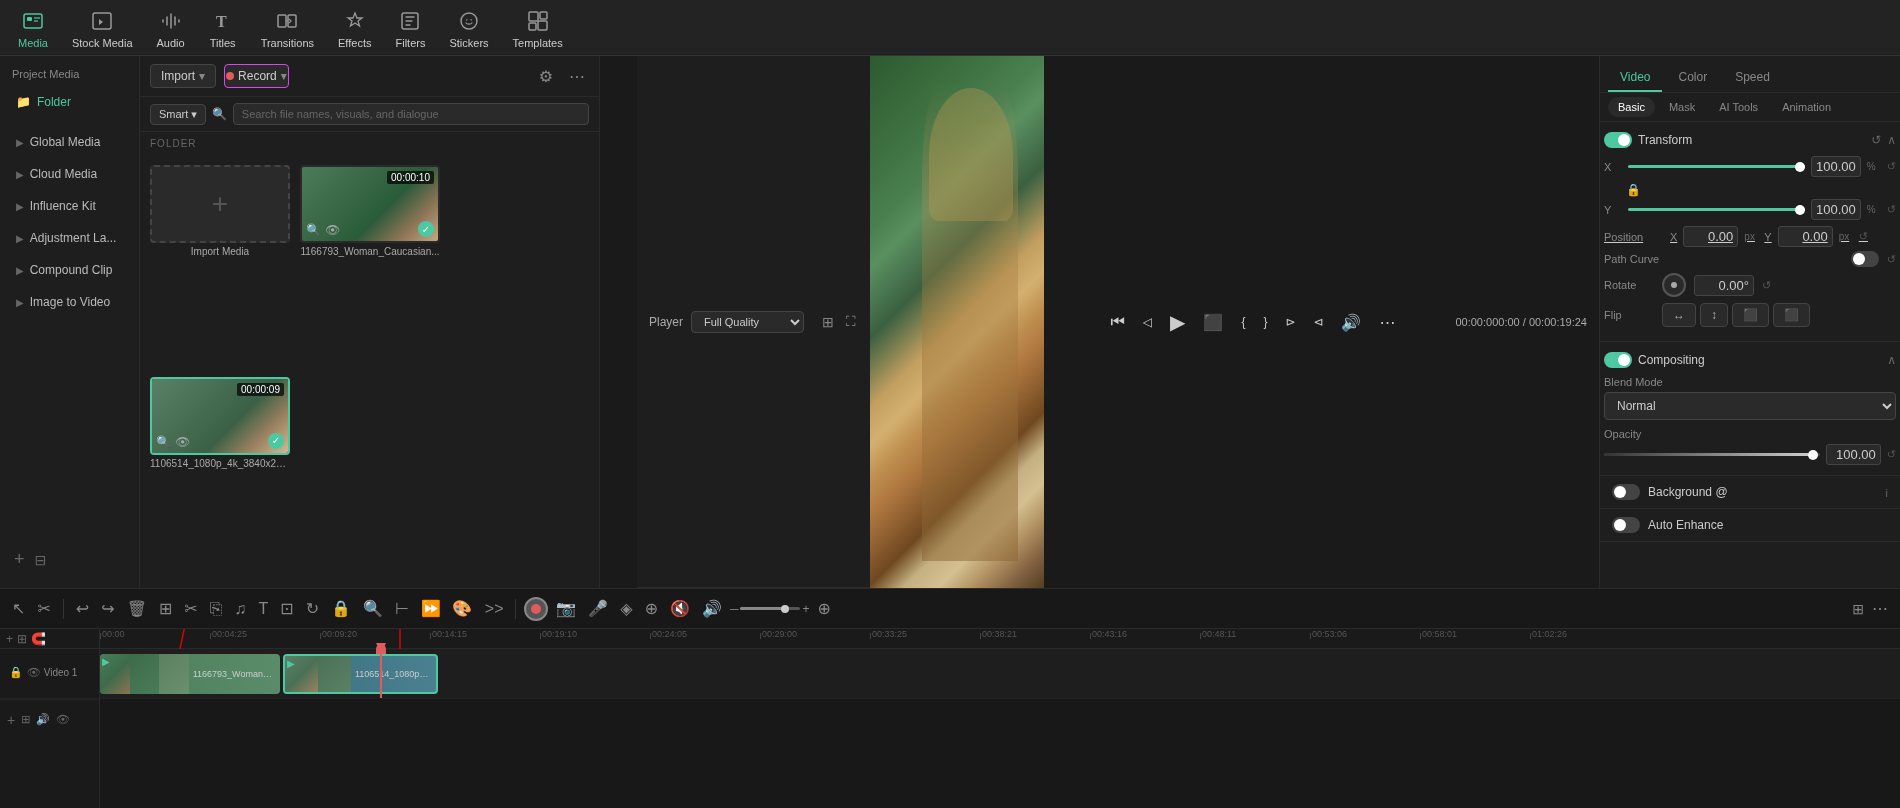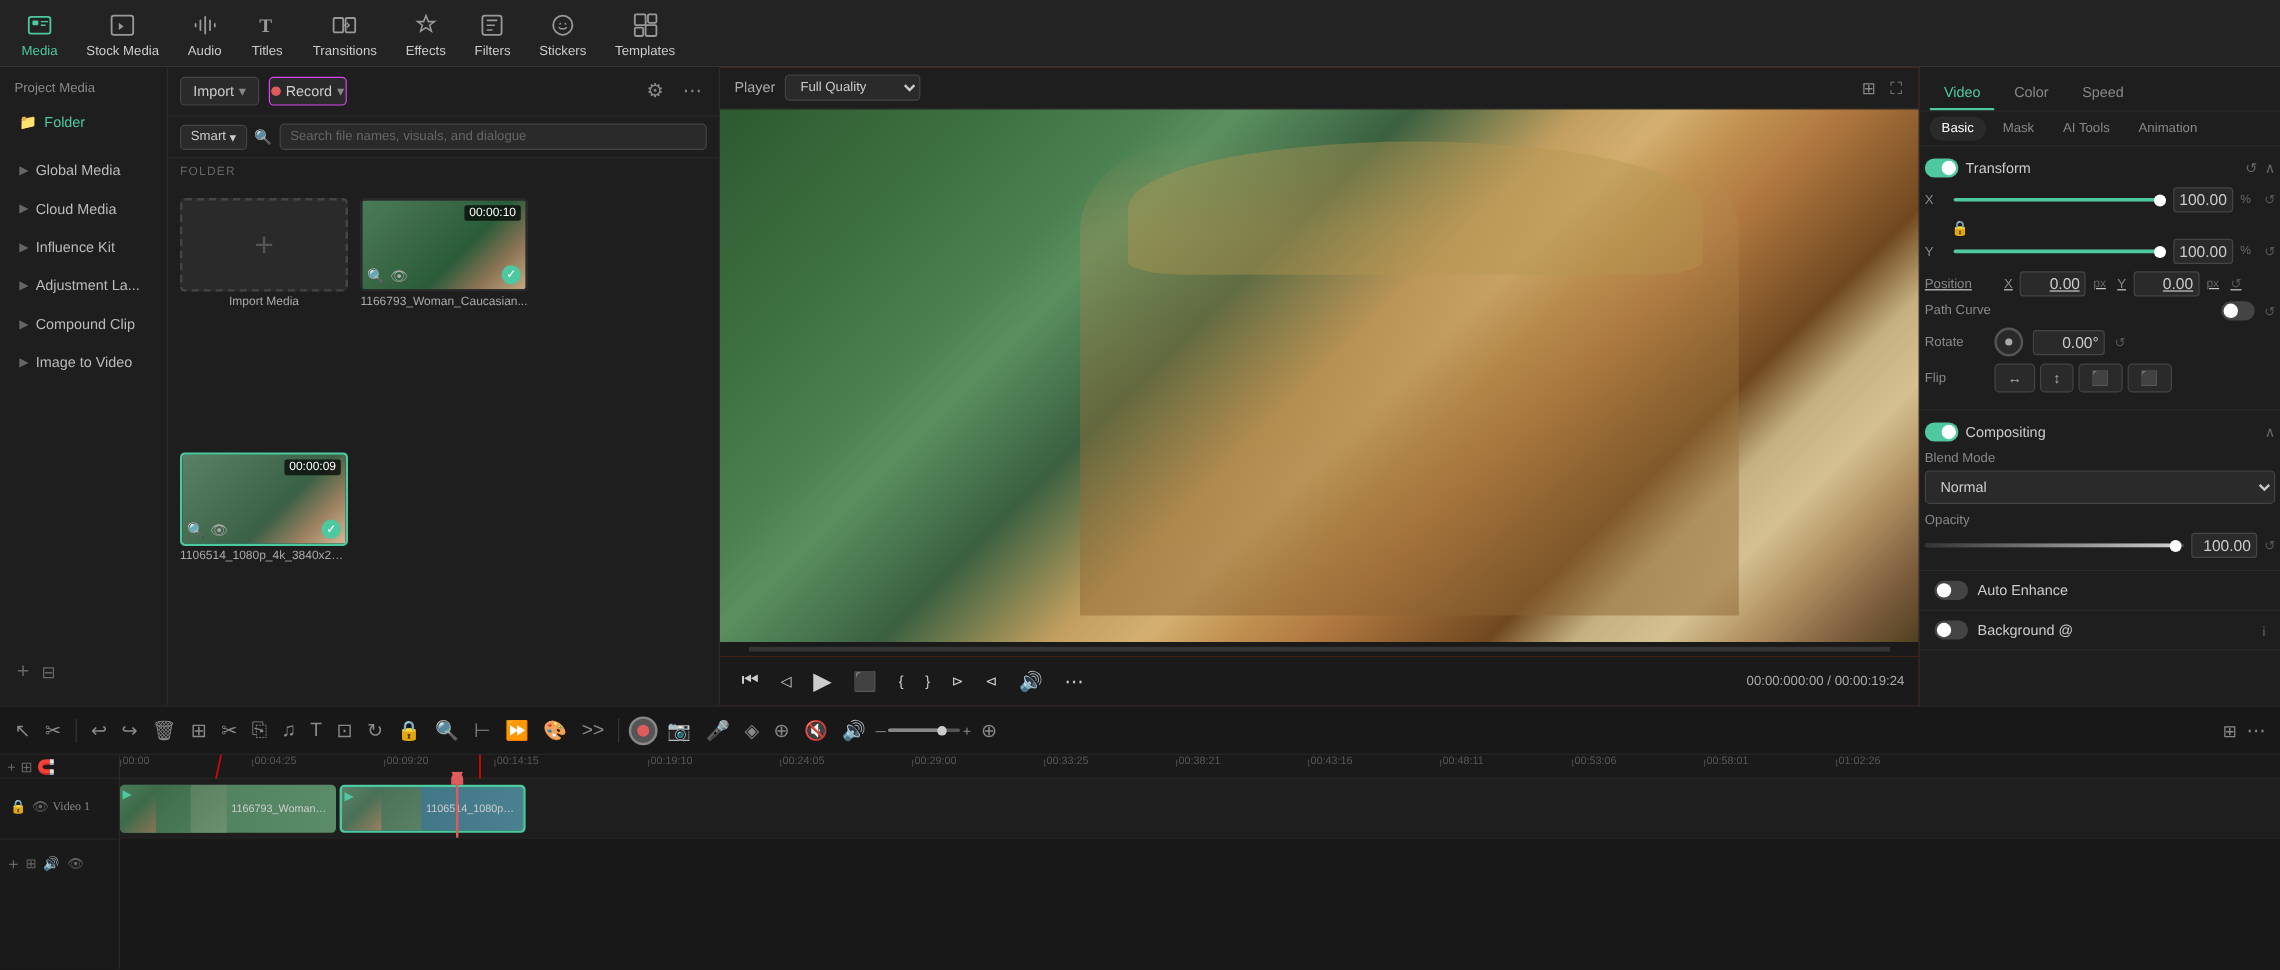--- a/index.html
+++ b/index.html
@@ -44,21 +44,21 @@
     .thumb-check { position: absolute; bottom: 4px; right: 4px; width: 16px; height: 16px; border-radius: 50%; background: #4dc8a0; display: flex; align-items: center; justify-content: center; color: white; font-size: 10px; }
     .thumb-icons { position: absolute; bottom: 4px; left: 4px; display: flex; gap: 4px; }
     .thumb-label { font-size: 10px; color: #aaa; text-align: center; margin-top: 3px; max-width: 140px; overflow: hidden; text-overflow: ellipsis; white-space: nowrap; }
     .import-plus { font-size: 28px; color: #555; }
 
     
     .thumb-img-1 { width: 100%; height: 100%; background: linear-gradient(135deg, #4a7c59 0%, #3d6b4a 30%, #2a5c3a 60%, #8b7355 80%, #c4a882 100%); }
     .thumb-img-2 { width: 100%; height: 100%; background: linear-gradient(135deg, #5a8065 0%, #4a7055 30%, #3a6045 60%, #9a8060 80%, #d4b892 100%); }
 
     
-    .preview-area { flex: 1; display: flex; flex-direction: column; background: #c2410c; border-right: 1px solid #2a2a2a; }
+    .preview-area { flex: 1; display: flex; flex-direction: row; background: #a3a3a3; border-right: 1px solid #2a2a2a; margin-left: 37px; }
     .preview-header { display: flex; align-items: center; padding: 6px 12px; border-bottom: 1px solid #2a2a2a; background: #1e1e1e; gap: 8px; }
     .preview-header .player-label { color: #aaa; font-size: 12px; }
     .quality-select { background: #2a2a2a; border: 1px solid #444; color: #ccc; padding: 3px 8px; border-radius: 4px; font-size: 11px; cursor: pointer; }
     .preview-header .spacer { flex: 1; }
     .preview-header .icon-btn { background: none; border: none; color: #888; cursor: pointer; font-size: 14px; padding: 2px; }
     .preview-canvas { flex: 1; background: #000; position: relative; overflow: hidden; }
     .preview-timeline-bar { height: 4px; background: #333; margin: 0 12px; }
     .preview-timeline-fill { height: 100%; width: 0%; background: #4dc8a0; }
     .preview-controls { display: flex; align-items: center; padding: 6px 12px; background: #1a1a1a; gap: 6px; }
     .preview-time { font-size: 11px; color: #aaa; margin-left: auto; padding-left: 48px; }
@@ -135,21 +135,21 @@
     .ts-btn { background: none; border: none; color: #666; cursor: pointer; font-size: 11px; padding: 1px; }
     .btc-btn { background: none; border: none; color: #666; cursor: pointer; font-size: 14px; padding: 2px; }
 
     
     ::-webkit-scrollbar { width: 4px; height: 4px; }
     ::-webkit-scrollbar-track { background: #1a1a1a; }
     ::-webkit-scrollbar-thumb { background: #444; border-radius: 2px; }
 
     
     .track-left-row { display: flex; align-items: center; gap: 2px; margin-bottom: 2px; }
-    .video-label-text { font-size: 10px; color: #888; font-family: Liberation Serif, serif; }
+    .video-label-text { font-size: 10px; color: #888; }
     .path-curve-toggle { width: 28px; height: 16px; background: #444; border-radius: 8px; position: relative; cursor: pointer; }
     .pct-knob { width: 12px; height: 12px; background: white; border-radius: 50%; position: absolute; top: 2px; left: 2px; }
 
     
     .comp-section { border-bottom: 1px solid #2a2a2a; }
   </style>
 </head>
 <body>
 
 <div class="top-toolbar">
@@ -508,29 +508,29 @@
           <input class="rp-input" type="text" value="100.00" style="width: 55px;">
           <span style="color:#555;cursor:pointer;font-size:11px;">↺</span>
         </div>
       </div>
     </div>
 
     <div class="rp-toggle-row">
       <div class="toggle-switch off">
         <div class="toggle-knob"></div>
       </div>
-      <span class="rp-toggle-label">Auto Enhance</span>
+      <span class="rp-toggle-label">Background @</span>
+      <span class="info-icon">ℹ</span>
     </div>
 
     <div class="rp-toggle-row">
       <div class="toggle-switch off">
         <div class="toggle-knob"></div>
       </div>
-      <span class="rp-toggle-label">Background @</span>
-      <span class="info-icon">ℹ</span>
+      <span class="rp-toggle-label">Auto Enhance</span>
     </div>
 
   </div>
 
 </div>
 
 <div class="bottom-area">
 
   <div class="timeline-toolbar">
     <button class="tl-btn">↖</button>
@@ -604,21 +604,21 @@
       </div>
     </div>
 
     <div class="timeline-content" style="position:relative;">
 
       <div class="timeline-ruler">
         <div class="ruler-marks">
           <div class="ruler-mark" style="left:0px;">00:00</div>
           <div class="ruler-mark" style="left:110px;">00:04:25</div>
           <div class="ruler-mark" style="left:220px;">00:09:20</div>
-          <div class="ruler-mark" style="left:312px;text-align:center;">00:14:15</div>
+          <div class="ruler-mark" style="left:330px;text-align:center;">00:14:15</div>
           <div class="ruler-mark" style="left:440px;">00:19:10</div>
           <div class="ruler-mark" style="left:550px;">00:24:05</div>
           <div class="ruler-mark" style="left:660px;">00:29:00</div>
           <div class="ruler-mark" style="left:770px;">00:33:25</div>
           <div class="ruler-mark" style="left:880px;">00:38:21</div>
           <div class="ruler-mark" style="left:990px;">00:43:16</div>
           <div class="ruler-mark" style="left:1100px;">00:48:11</div>
           <div class="ruler-mark" style="left:1210px;">00:53:06</div>
           <div class="ruler-mark" style="left:1320px;">00:58:01</div>
           <div class="ruler-mark" style="left:1430px;">01:02:26</div>

